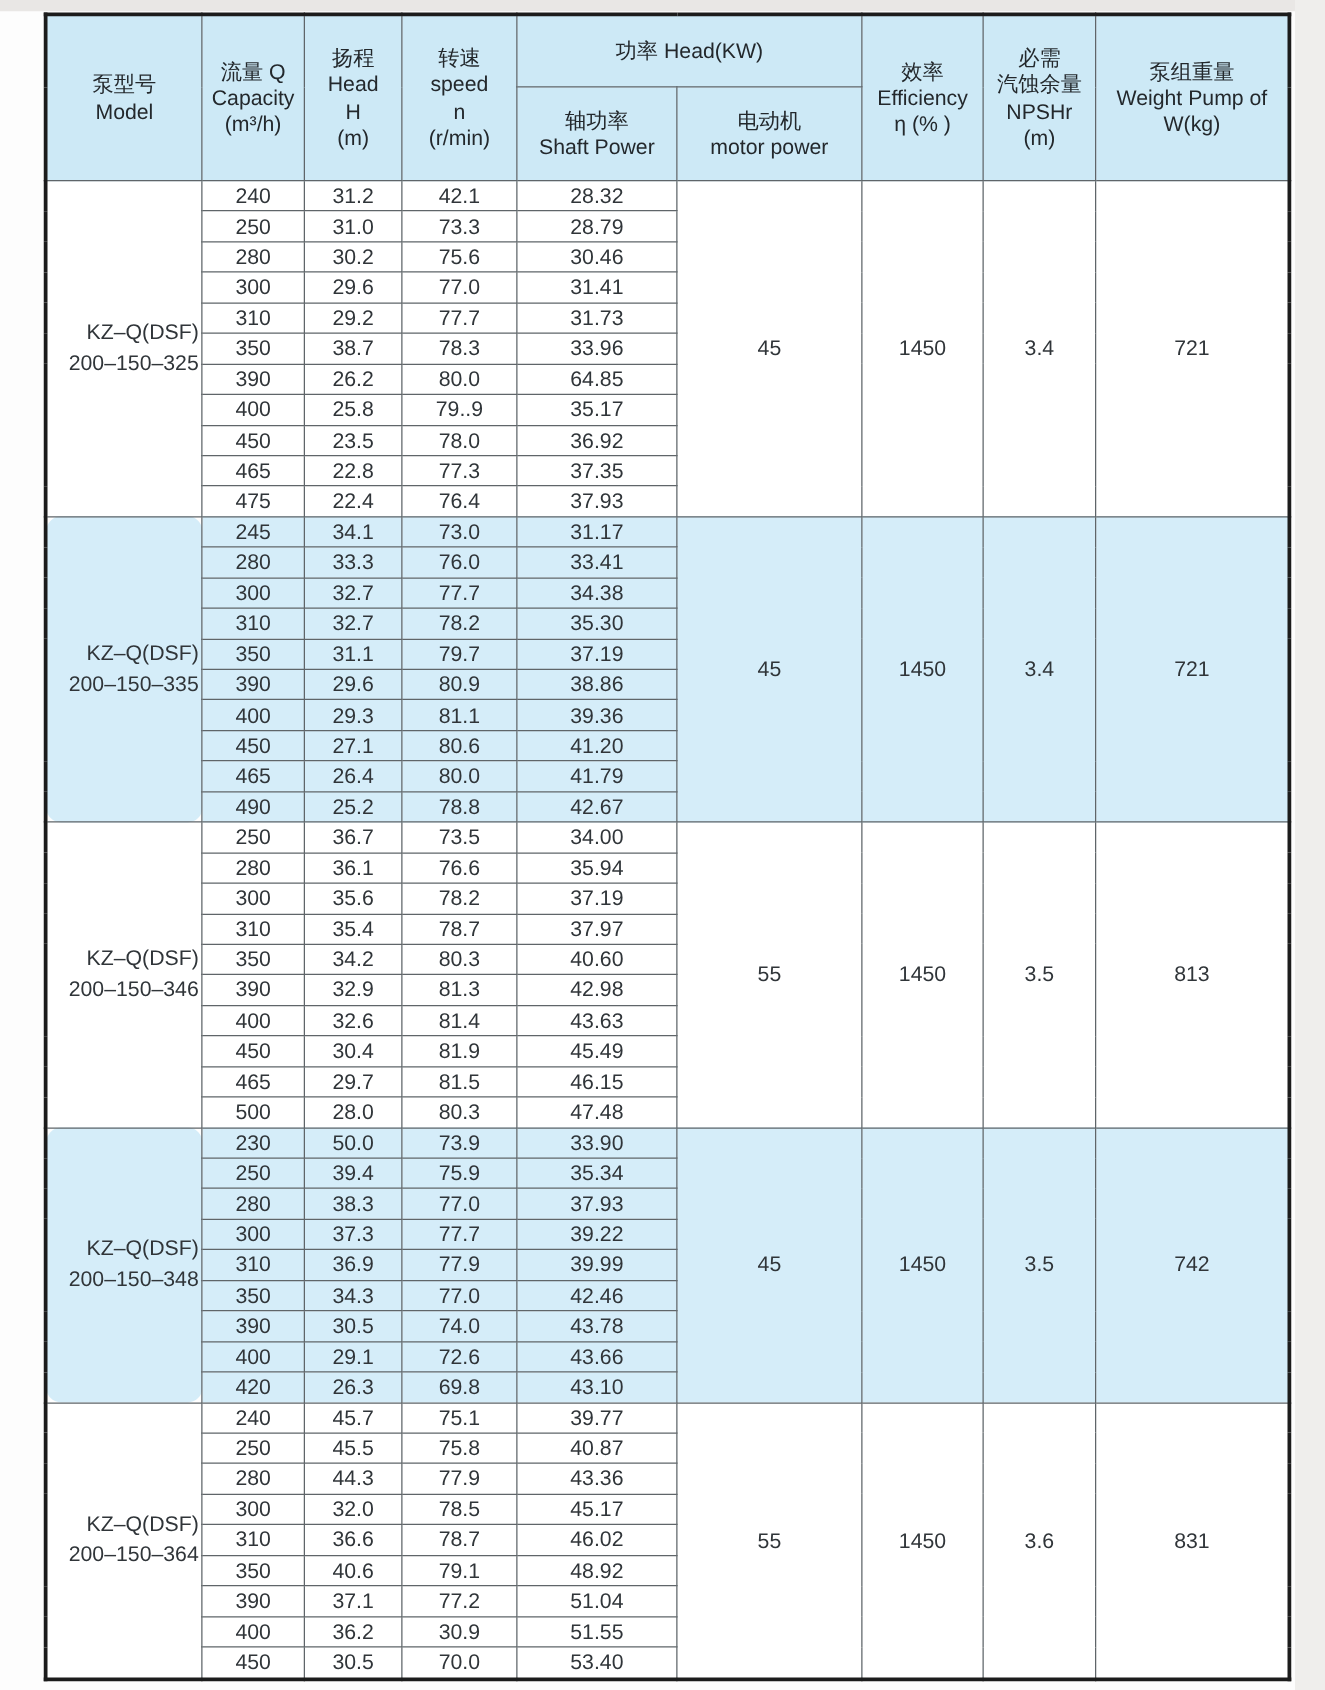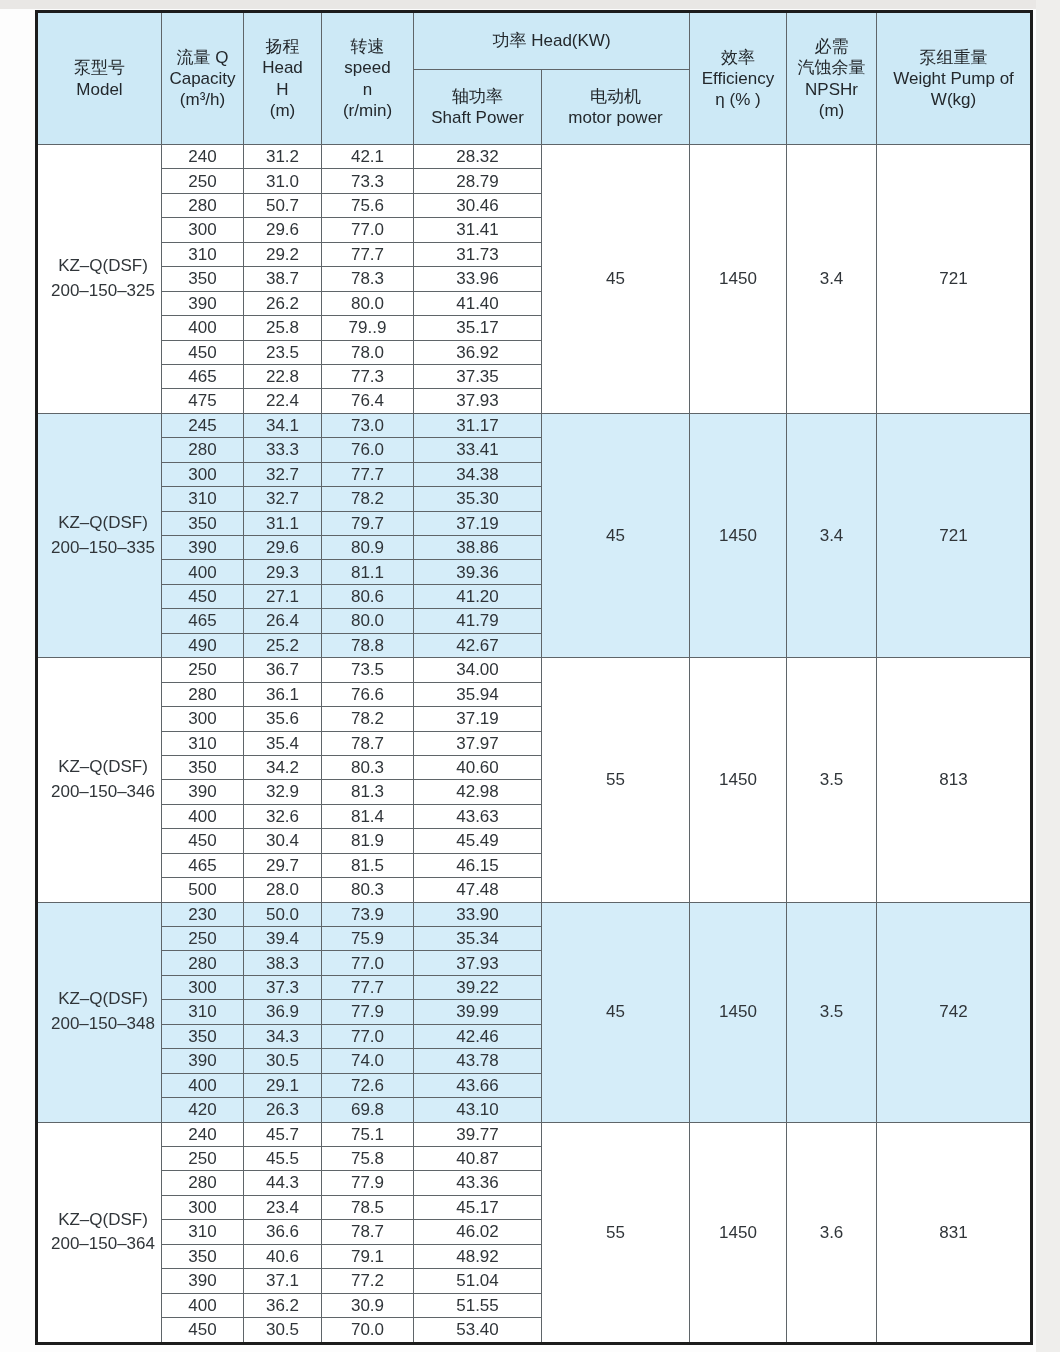--- a/index.html
+++ b/index.html
@@ -36,24 +36,25 @@
     padding: 0 2px;
   }
   thead th {
     background: #cde9f6;
     font-weight: normal;
     color: #23282c;
   }
   tr.hrow1 { height: 58px; }
   tr.hrow2 { height: 75px; }
   td.model-cell {
-    text-align: center;
+    text-align: right;
     padding-left: 9px;
     white-space: pre-line;
     line-height: 1.45;
+    border-radius: 12px;
   }
   tbody tr.shaded td { background: #d5edf9; }
   tbody td { color: #303539; }
 </style>
 </head>
 <body>
 
 <div class="scan-edge-top"></div>
 <div class="scan-edge-right"></div>
 
@@ -117,21 +118,21 @@
         <td rowspan="11">721</td>
       </tr>
       <tr>
         <td>250</td>
         <td>31.0</td>
         <td>73.3</td>
         <td>28.79</td>
       </tr>
       <tr>
         <td>280</td>
-        <td>50.7</td>
+        <td>30.2</td>
         <td>75.6</td>
         <td>30.46</td>
       </tr>
       <tr>
         <td>300</td>
         <td>29.6</td>
         <td>77.0</td>
         <td>31.41</td>
       </tr>
       <tr>
@@ -143,21 +144,21 @@
       <tr>
         <td>350</td>
         <td>38.7</td>
         <td>78.3</td>
         <td>33.96</td>
       </tr>
       <tr>
         <td>390</td>
         <td>26.2</td>
         <td>80.0</td>
-        <td>41.40</td>
+        <td>64.85</td>
       </tr>
       <tr>
         <td>400</td>
         <td>25.8</td>
         <td>79..9</td>
         <td>35.17</td>
       </tr>
       <tr>
         <td>450</td>
         <td>23.5</td>
@@ -387,21 +388,21 @@
         <td>40.87</td>
       </tr>
       <tr>
         <td>280</td>
         <td>44.3</td>
         <td>77.9</td>
         <td>43.36</td>
       </tr>
       <tr>
         <td>300</td>
-        <td>23.4</td>
+        <td>32.0</td>
         <td>78.5</td>
         <td>45.17</td>
       </tr>
       <tr>
         <td>310</td>
         <td>36.6</td>
         <td>78.7</td>
         <td>46.02</td>
       </tr>
       <tr>

